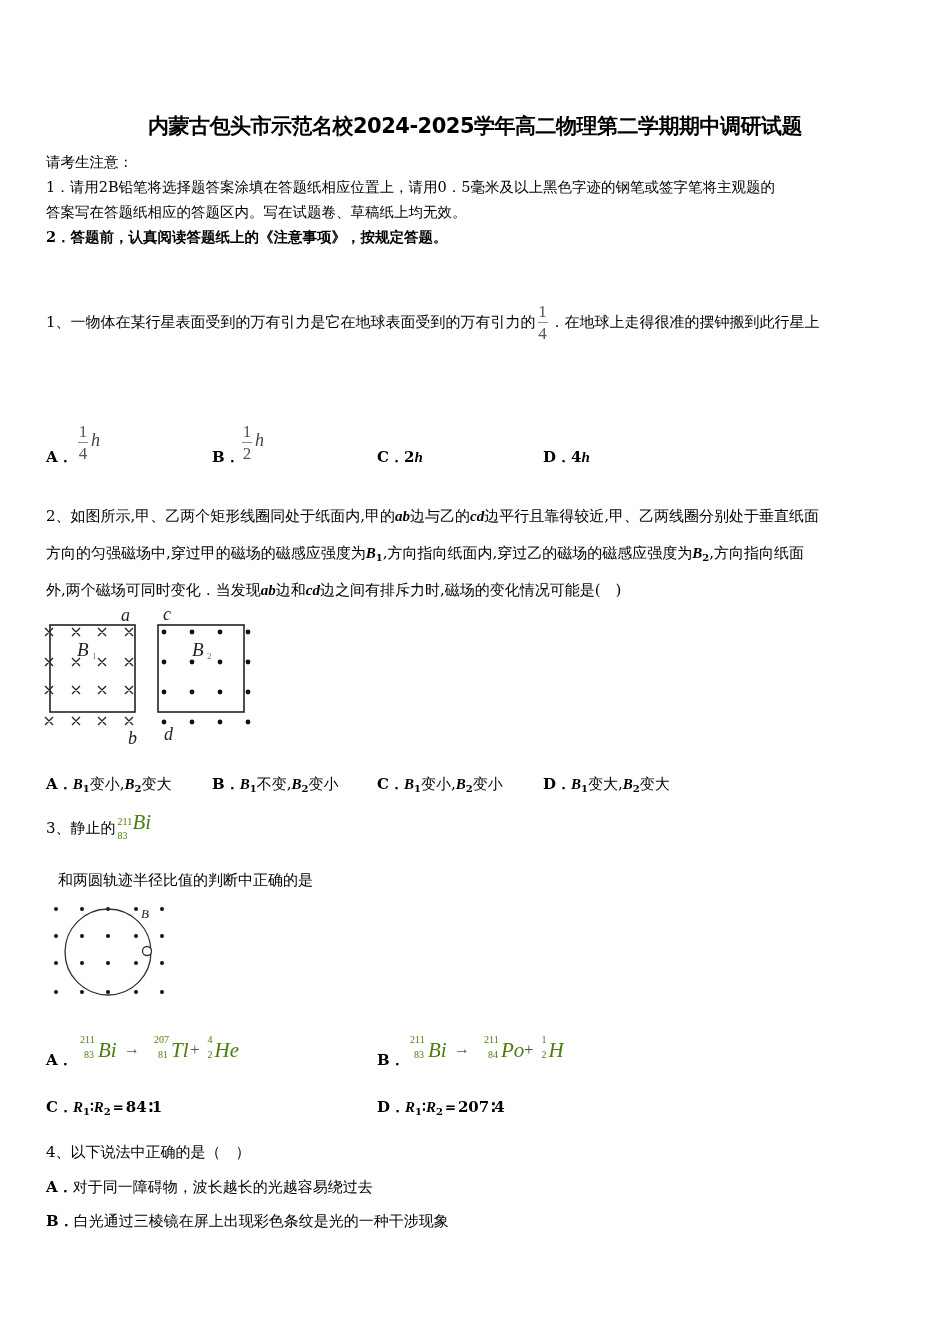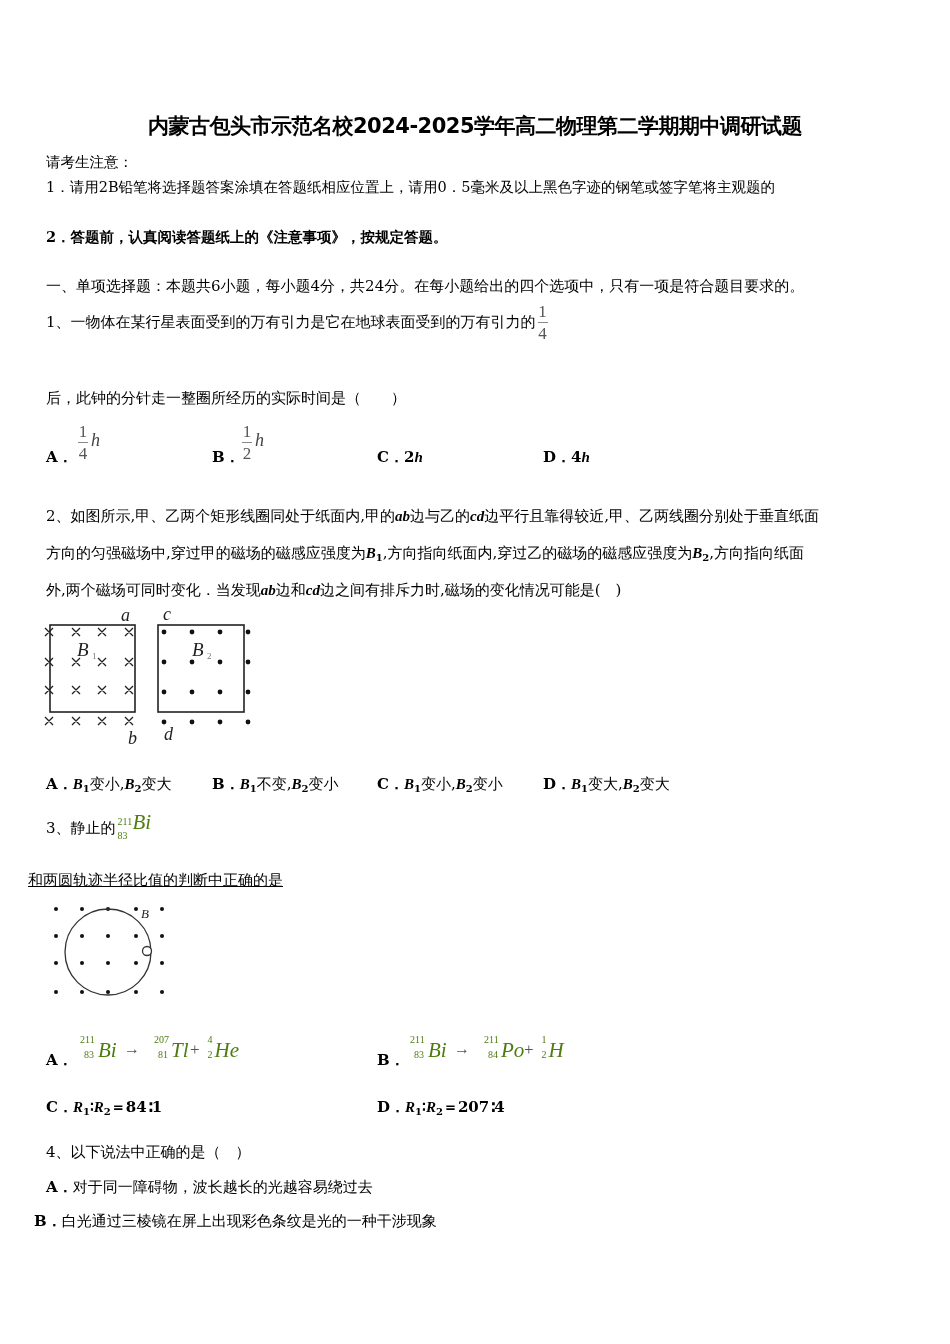--- a/index.html
+++ b/index.html
@@ -25,33 +25,33 @@
 </style>
 </head>
 <body>
 
 <div class="page">
 
   <div class="abs title">内蒙古包头市示范名校2024-2025学年高二物理第二学期期中调研试题</div>
 
   <div class="abs txt-sm" style="left:46px; top:152px;">请考生注意：</div>
   <div class="abs txt-sm" style="left:46px; top:177px;">1．请用2B铅笔将选择题答案涂填在答题纸相应位置上，请用0．5毫米及以上黑色字迹的钢笔或签字笔将主观题的</div>
+  <div class="abs txt-sm" style="left:46px; top:202px;">答案写在答题纸相应的答题区内。写在试题卷、草稿纸上均无效。</div>
   <div class="abs txt-sm" style="left:46px; top:227px;font-weight:bold;">2．答题前，认真阅读答题纸上的《注意事项》，按规定答题。</div>
 
-  <div class="abs txt" style="left:46px; top:276px;">一、单项选择题：本题共6小题，每小题4分，共24分。在每小题给出的四个选项中，只有一项是符合题目要求的。</div>
 
   <div class="abs txt" style="left:46px; top:300px; height:44px; display:flex; align-items:center;">
     <span>1、一物体在某行星表面受到的万有引力是它在地球表面受到的万有引力的</span>
     <span class="frac" style="margin:0 2px;">
       <span>1</span>
       <span class="bar"></span>
       <span>4</span>
     </span>
-  </div>
-  <div class="abs txt" style="left:46px; top:388px;">后，此钟的分针走一整圈所经历的实际时间是（　　）</div>
+    <span>．在地球上走得很准的摆钟搬到此行星上</span>
+  </div>
 
   <div class="abs txt bold" style="left:46px; top:447px;">A．</div>
   <div class="abs" style="left:78px; top:422px; display:flex; align-items:flex-start;">
     <span class="frac">
       <span>1</span>
       <span class="bar"></span>
       <span>4</span>
     </span>
     <span class="math" style="margin-left:3px; margin-top:8px;">h</span>
   </div>
@@ -130,21 +130,21 @@
   <div class="abs txt" style="left:543px; top:774px;"><span class="bold">D．</span><span class="it">B</span><sub class="s bold">1</sub><span>变大,</span><span class="it">B</span><sub class="s bold">2</sub><span>变大</span></div>
 
   <div class="abs txt" style="left:46px; top:808px; height:36px; display:flex; align-items:flex-end;justify-content:space-between;">
     <span style="padding-bottom:6px;">3、静止的</span>
     <span class="nuc" style="width:36px; height:32px; margin:0 2px;">
       <span class="sup" style="top:0px;">211</span>
       <span class="sub" style="top:14px;">83</span>
       <span class="sym" style="position:absolute; left:15px; top:0px;">Bi</span>
     </span>
   </div>
-  <div class="abs txt" style="left:28px; top:870px;text-decoration:underline;">和两圆轨迹半径比值的判断中正确的是</div>
+  <div class="abs txt" style="left:58px; top:870px;">和两圆轨迹半径比值的判断中正确的是</div>
 
   <svg class="abs" style="left:44px; top:898px;" width="130" height="104" viewBox="0 0 130 104">
     <g fill="#111">
       <circle cx="12" cy="11" r="2"></circle>
         <circle cx="38" cy="11" r="2"></circle>
         <circle cx="64" cy="11" r="2"></circle>
         <circle cx="92" cy="11" r="2"></circle>
         <circle cx="118" cy="11" r="2"></circle>
       <circle cx="12" cy="38" r="2"></circle>
         <circle cx="38" cy="38" r="2"></circle>
@@ -207,15 +207,15 @@
         <span class="sub" style="top:15px; left:2px;">2</span>
         <span class="sym" style="position:absolute; left:9px; top:4px;">H</span>
       </span>
   </div>
 
   <div class="abs txt bold" style="left:46px; top:1097px;"><span>C．</span><span class="it">R</span><sub class="s">1</sub><span>∶</span><span class="it">R</span><sub class="s">2</sub><span>＝84∶1</span></div>
   <div class="abs txt bold" style="left:377px; top:1097px;"><span>D．</span><span class="it">R</span><sub class="s">1</sub><span>∶</span><span class="it">R</span><sub class="s">2</sub><span>＝207∶4</span></div>
 
   <div class="abs txt" style="left:46px; top:1142px;">4、以下说法中正确的是（　）</div>
   <div class="abs txt" style="left:46px; top:1177px;"><span class="bold">A．</span><span>对于同一障碍物，波长越长的光越容易绕过去</span></div>
-  <div class="abs txt" style="left:34px; top:1211px;"><span class="bold">B．</span><span>白光通过三棱镜在屏上出现彩色条纹是光的一种干涉现象</span></div>
+  <div class="abs txt" style="left:46px; top:1211px;"><span class="bold">B．</span><span>白光通过三棱镜在屏上出现彩色条纹是光的一种干涉现象</span></div>
 
 </div>
 
 </body></html>

